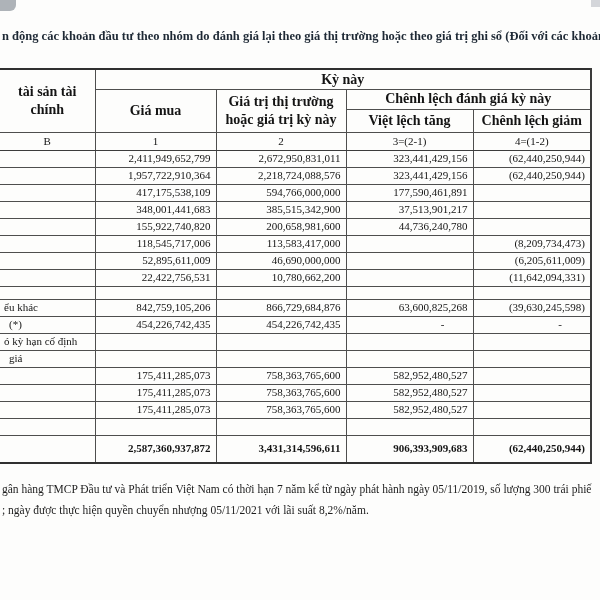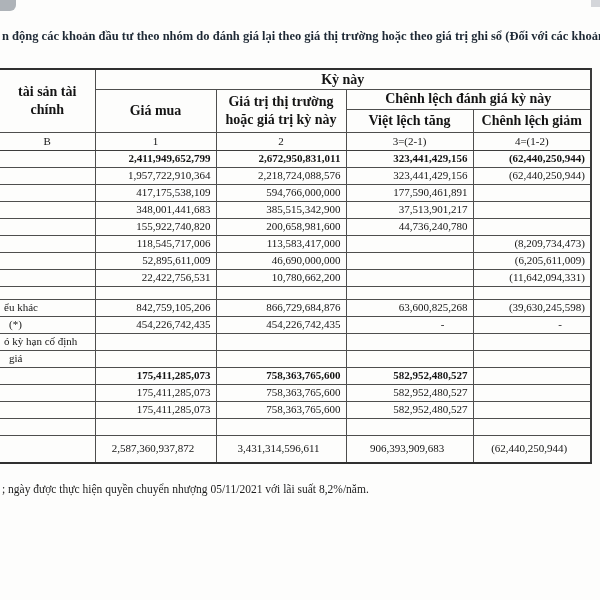--- a/index.html
+++ b/index.html
@@ -24,22 +24,22 @@
   tr.h1{height:20px;} tr.h2{height:20px;} tr.h3{height:23px;} tr.idx{height:18px;}
   tr.idx td{text-align:center;font-weight:normal;font-size:11px;border-bottom:1.5px solid #3c3c3c;}
   tbody tr{height:17px;}
   tbody tr.thin{height:13px;}
   tbody tr.total{height:28px;}
   tbody td{vertical-align:middle;line-height:1;}
   td.num{text-align:right;padding-right:5px;}
   td.num.dash{padding-right:28px;}
   td.lbl{text-align:left;padding-left:4px;white-space:nowrap;}
   td.lbl.ind{padding-left:9px;}
-  tr.b td{font-weight:bold;}
-  tr.total td{font-weight:normal;text-align:center;}
+  tr.b td{font-weight:normal;}
+  tr.total td{font-weight:bold;}
   
   .notes{position:absolute;left:2px;top:479px;font-size:11.5px;color:#1d1d1d;}
   .note-line{white-space:nowrap;line-height:21px;}
   .gap{height:4px;}
 </style>
 </head>
 <body>
 
 <div class="page">
   <div class="artifact-tl"></div>
@@ -201,16 +201,17 @@
           <td class="lbl"></td>
           <td class="num">2,587,360,937,872</td>
           <td class="num">3,431,314,596,611</td>
           <td class="num">906,393,909,683</td>
           <td class="num">(62,440,250,944)</td>
         </tr>
       </tbody>
   </table>
 
   <div class="notes">
+    <div class="note-line">gân hàng TMCP Đầu tư và Phát triển Việt Nam có thời hạn 7 năm kể từ ngày phát hành ngày 05/11/2019, số lượng 300 trái phiế</div>
     <div class="note-line">; ngày được thực hiện quyền chuyển nhượng 05/11/2021 với lãi suất 8,2%/năm.</div>
     <div class="gap"></div>
   </div>
 </div>
 
 </body></html>

